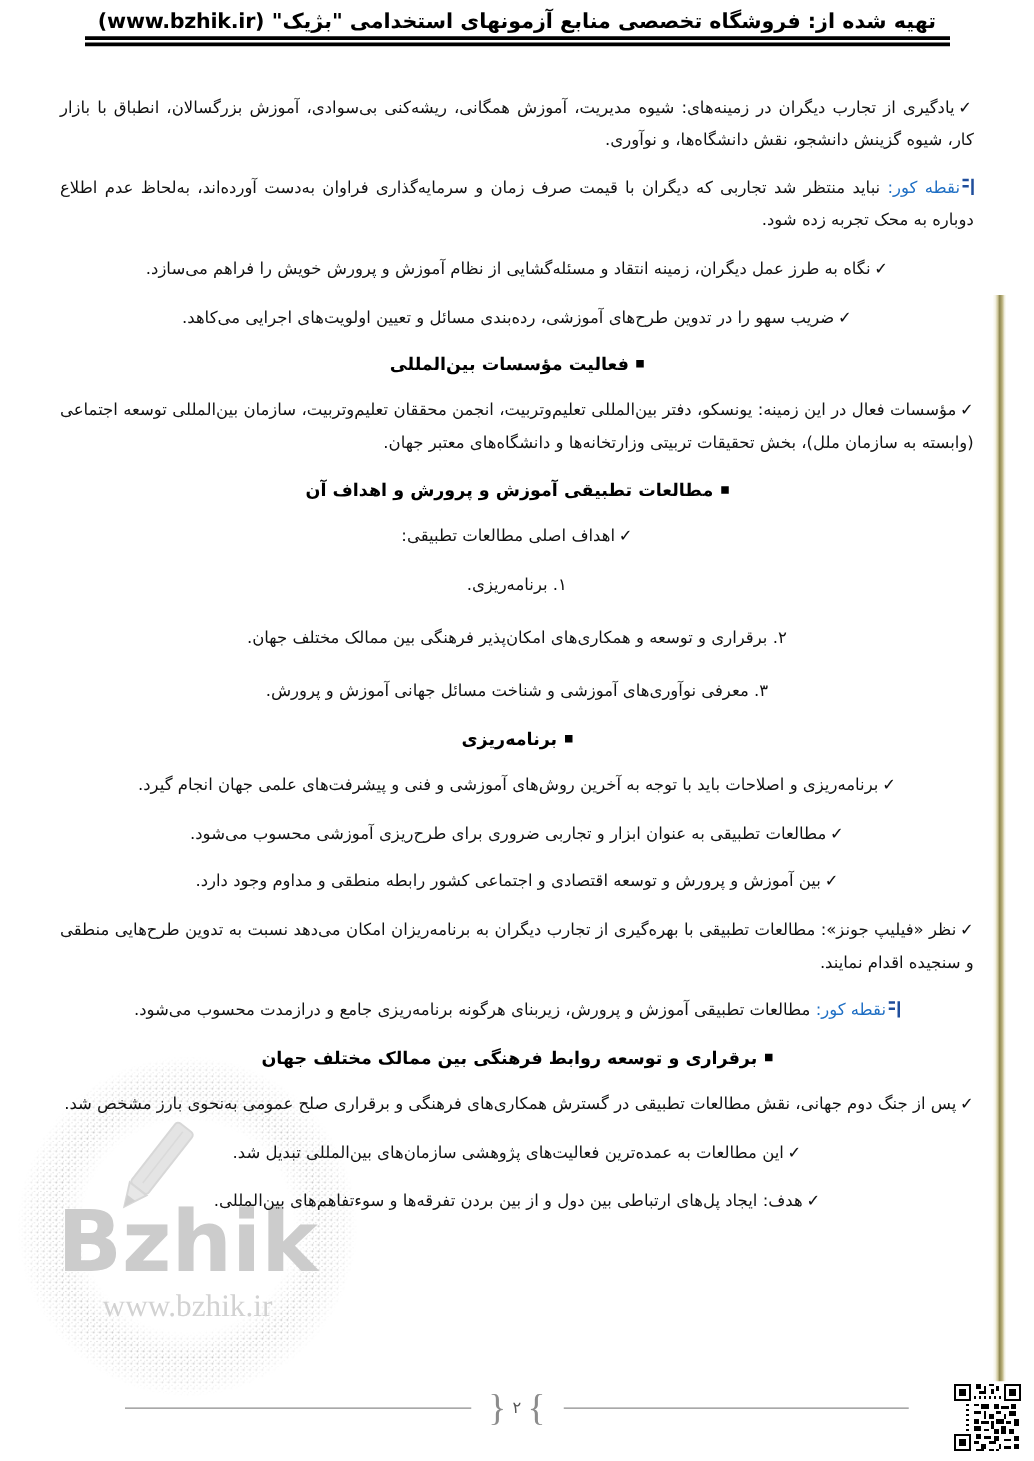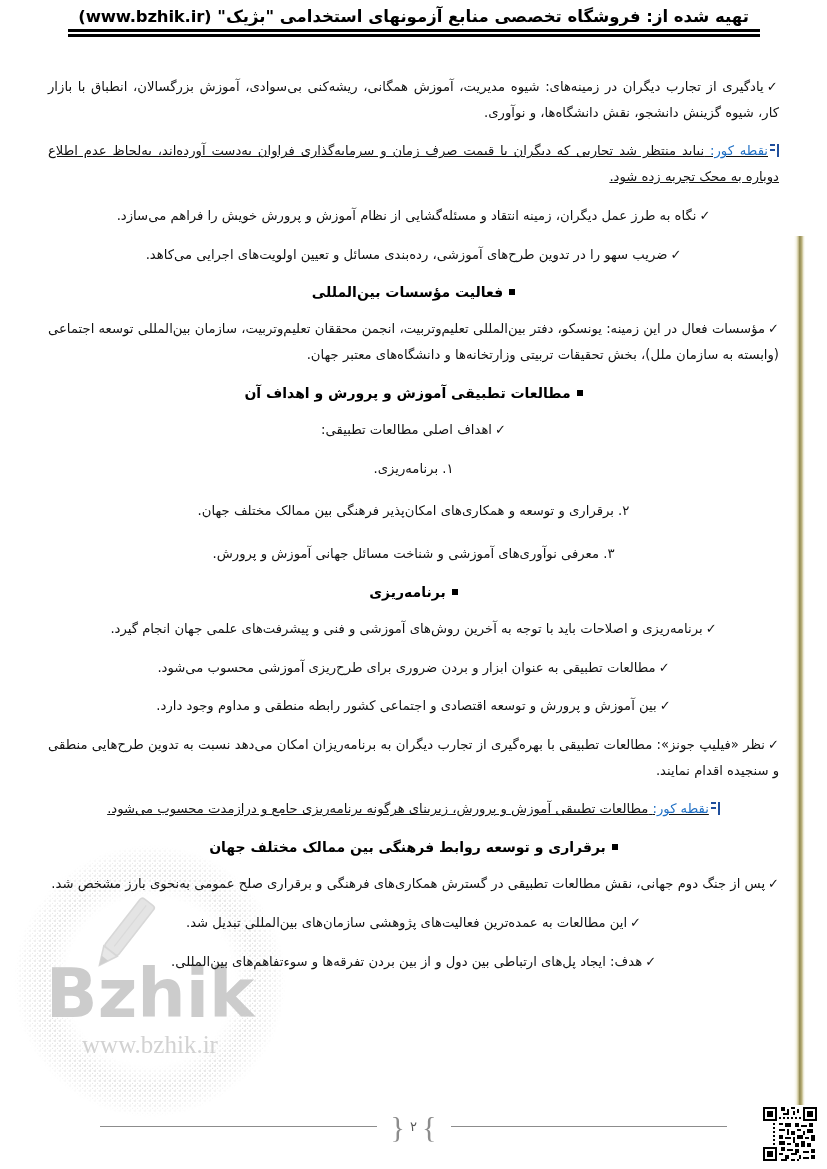--- a/index.html
+++ b/index.html
@@ -129,21 +129,20 @@
 
   
   .note {
     font-size: 13.2px;
     line-height: 1.95;
     text-align: justify;
     text-align-last: right;
     margin: 0 0 13px 0;
     color: #111;
     direction: rtl;
-    text-decoration: underline;
   }
   .note-mark {
     display: inline-block;
     position: relative;
     width: 9px;
     height: 13px;
     vertical-align: -2px;
     margin-left: 2px;
   }
   .note-mark::before {
@@ -287,21 +286,21 @@
     <p class="para center-last"><span class="tick">✓</span><span>اهداف اصلی مطالعات تطبیقی:</span></p>
 
     <p class="numitem">۱. برنامه‌ریزی.</p>
     <p class="numitem">۲. برقراری و توسعه و همکاری‌های امکان‌پذیر فرهنگی بین ممالک مختلف جهان.</p>
     <p class="numitem">۳. معرفی نوآوری‌های آموزشی و شناخت مسائل جهانی آموزش و پرورش.</p>
 
     <div class="heading"><span class="sq"></span><span>برنامه‌ریزی</span></div>
 
     <p class="para center-last"><span class="tick">✓</span><span>برنامه‌ریزی و اصلاحات باید با توجه به آخرین روش‌های آموزشی و فنی و پیشرفت‌های علمی جهان انجام گیرد.</span></p>
 
-    <p class="para center-last"><span class="tick">✓</span><span>مطالعات تطبیقی به عنوان ابزار و بردن ضروری برای طرح‌ریزی آموزشی محسوب می‌شود.</span></p>
+    <p class="para center-last"><span class="tick">✓</span><span>مطالعات تطبیقی به عنوان ابزار و تجاربی ضروری برای طرح‌ریزی آموزشی محسوب می‌شود.</span></p>
 
     <p class="para center-last"><span class="tick">✓</span><span>بین آموزش و پرورش و توسعه اقتصادی و اجتماعی کشور رابطه منطقی و مداوم وجود دارد.</span></p>
 
     <p class="para"><span class="tick">✓</span><span>نظر «فیلیپ جونز»: مطالعات تطبیقی با بهره‌گیری از تجارب دیگران به برنامه‌ریزان امکان می‌دهد نسبت به تدوین طرح‌هایی منطقی و سنجیده اقدام نمایند.</span></p>
 
     <p class="note center-note"><span class="note-mark"></span><span class="note-label">نقطه کور:</span> <span>مطالعات تطبیقی آموزش و پرورش، زیربنای هرگونه برنامه‌ریزی جامع و درازمدت محسوب می‌شود.</span></p>
 
     <div class="heading"><span class="sq"></span><span>برقراری و توسعه روابط فرهنگی بین ممالک مختلف جهان</span></div>
 
     <p class="para"><span class="tick">✓</span><span>پس از جنگ دوم جهانی، نقش مطالعات تطبیقی در گسترش همکاری‌های فرهنگی و برقراری صلح عمومی به‌نحوی بارز مشخص شد.</span></p>

